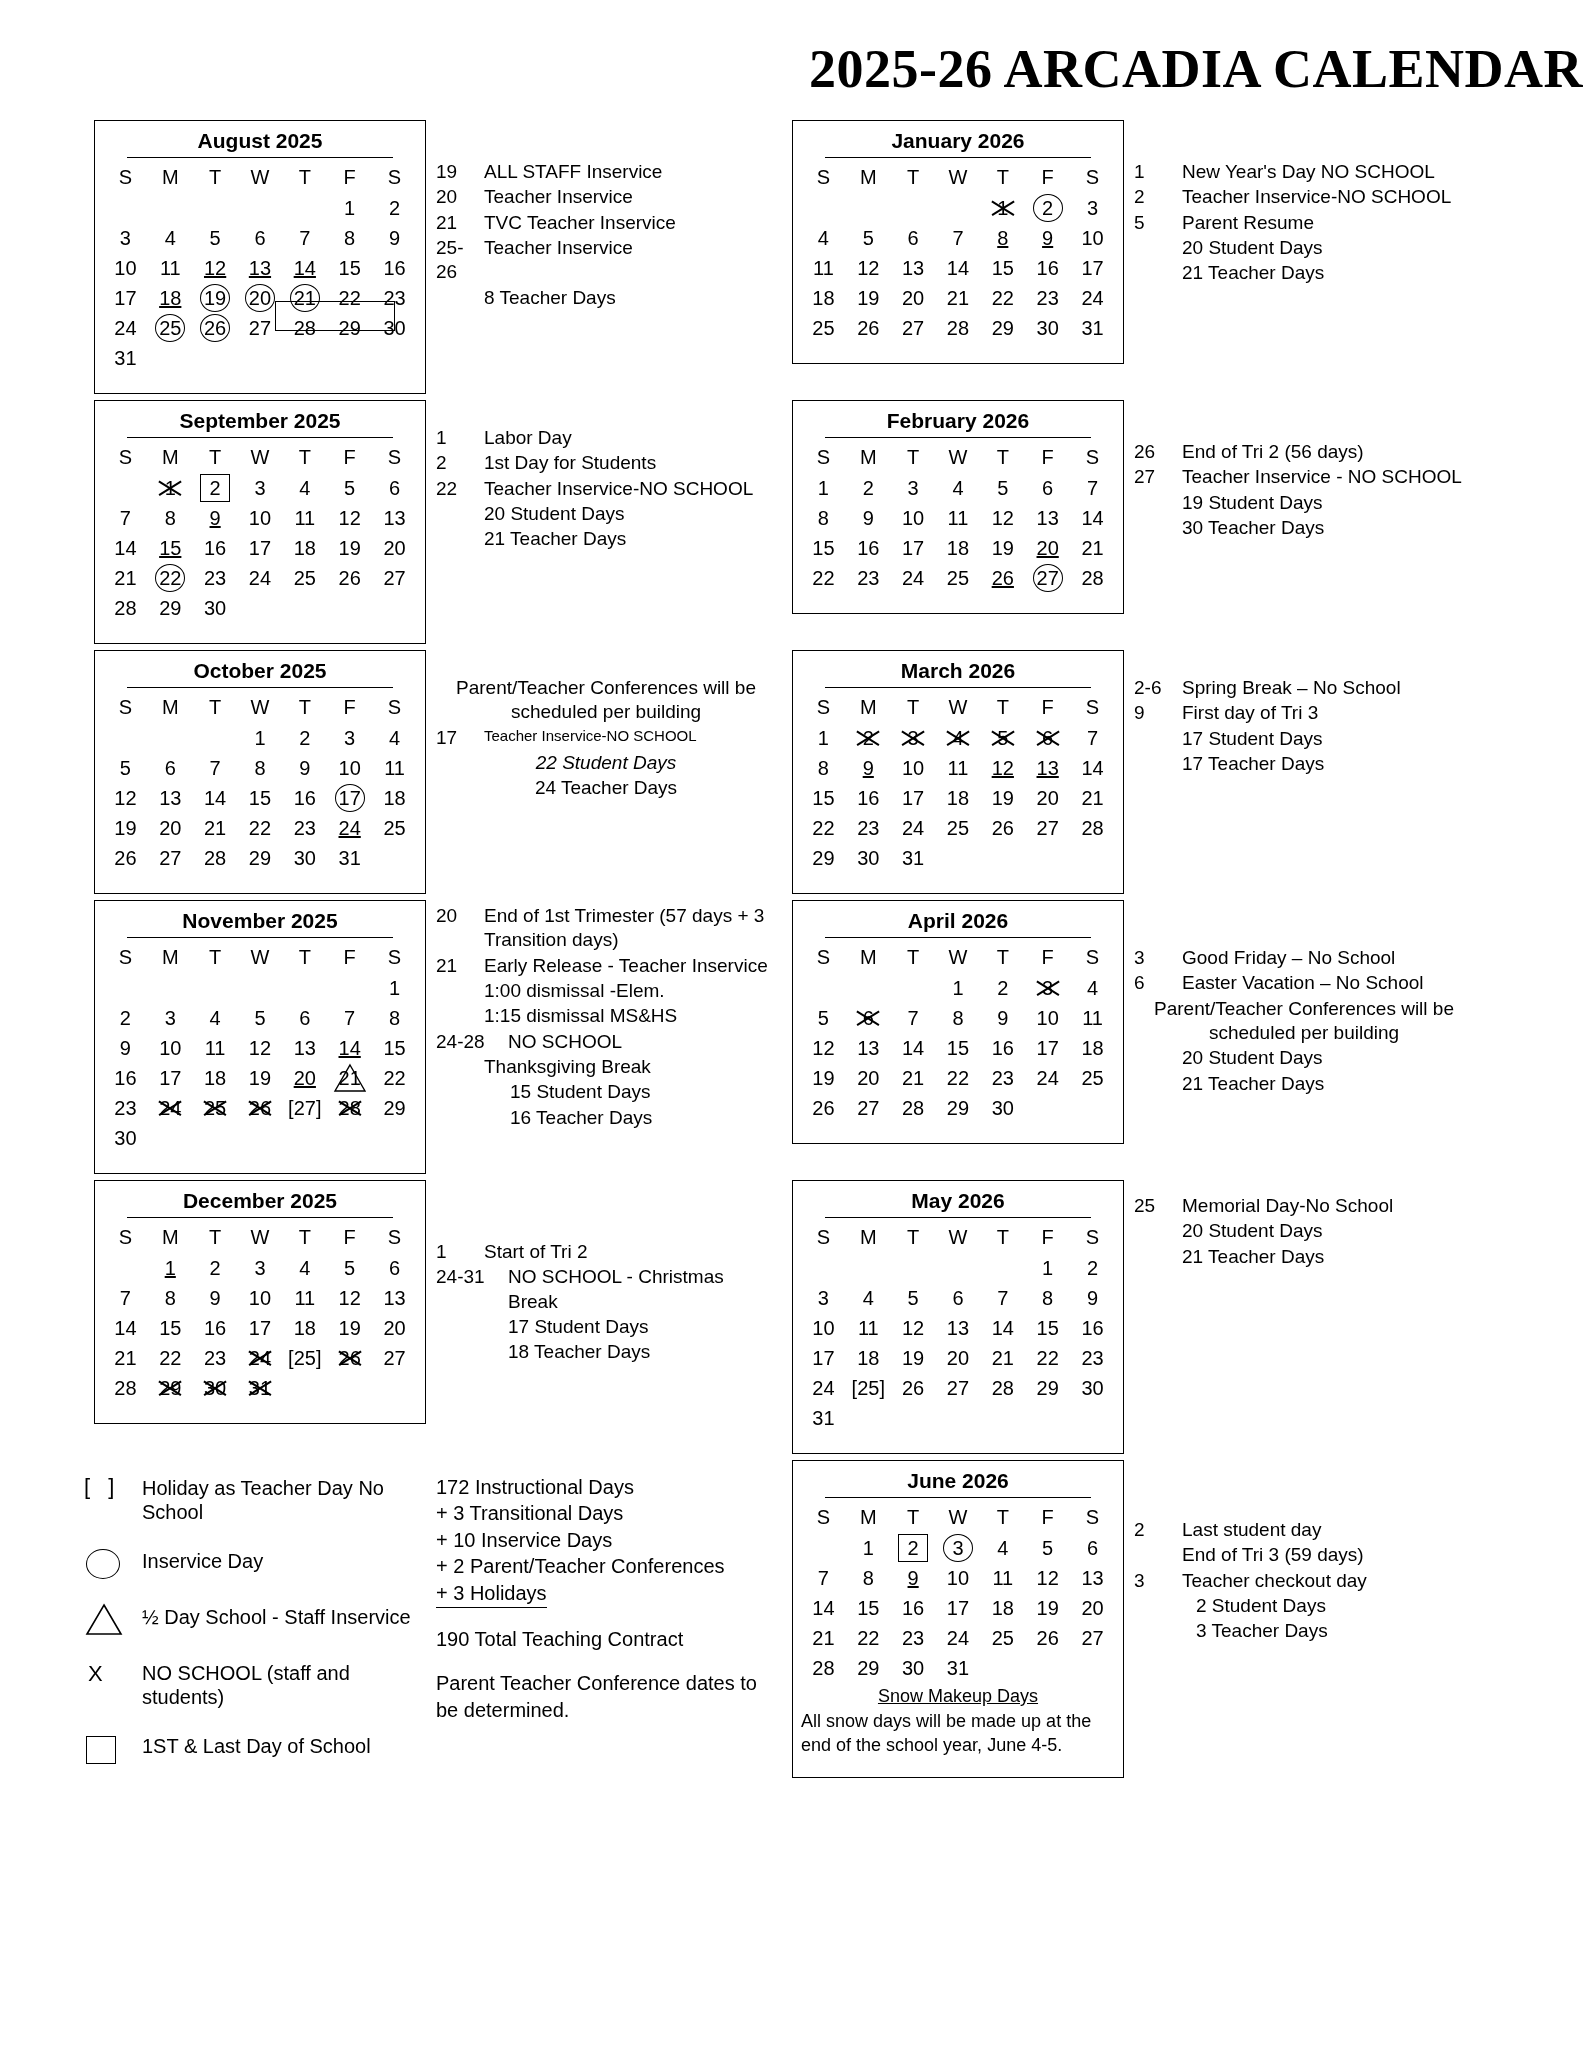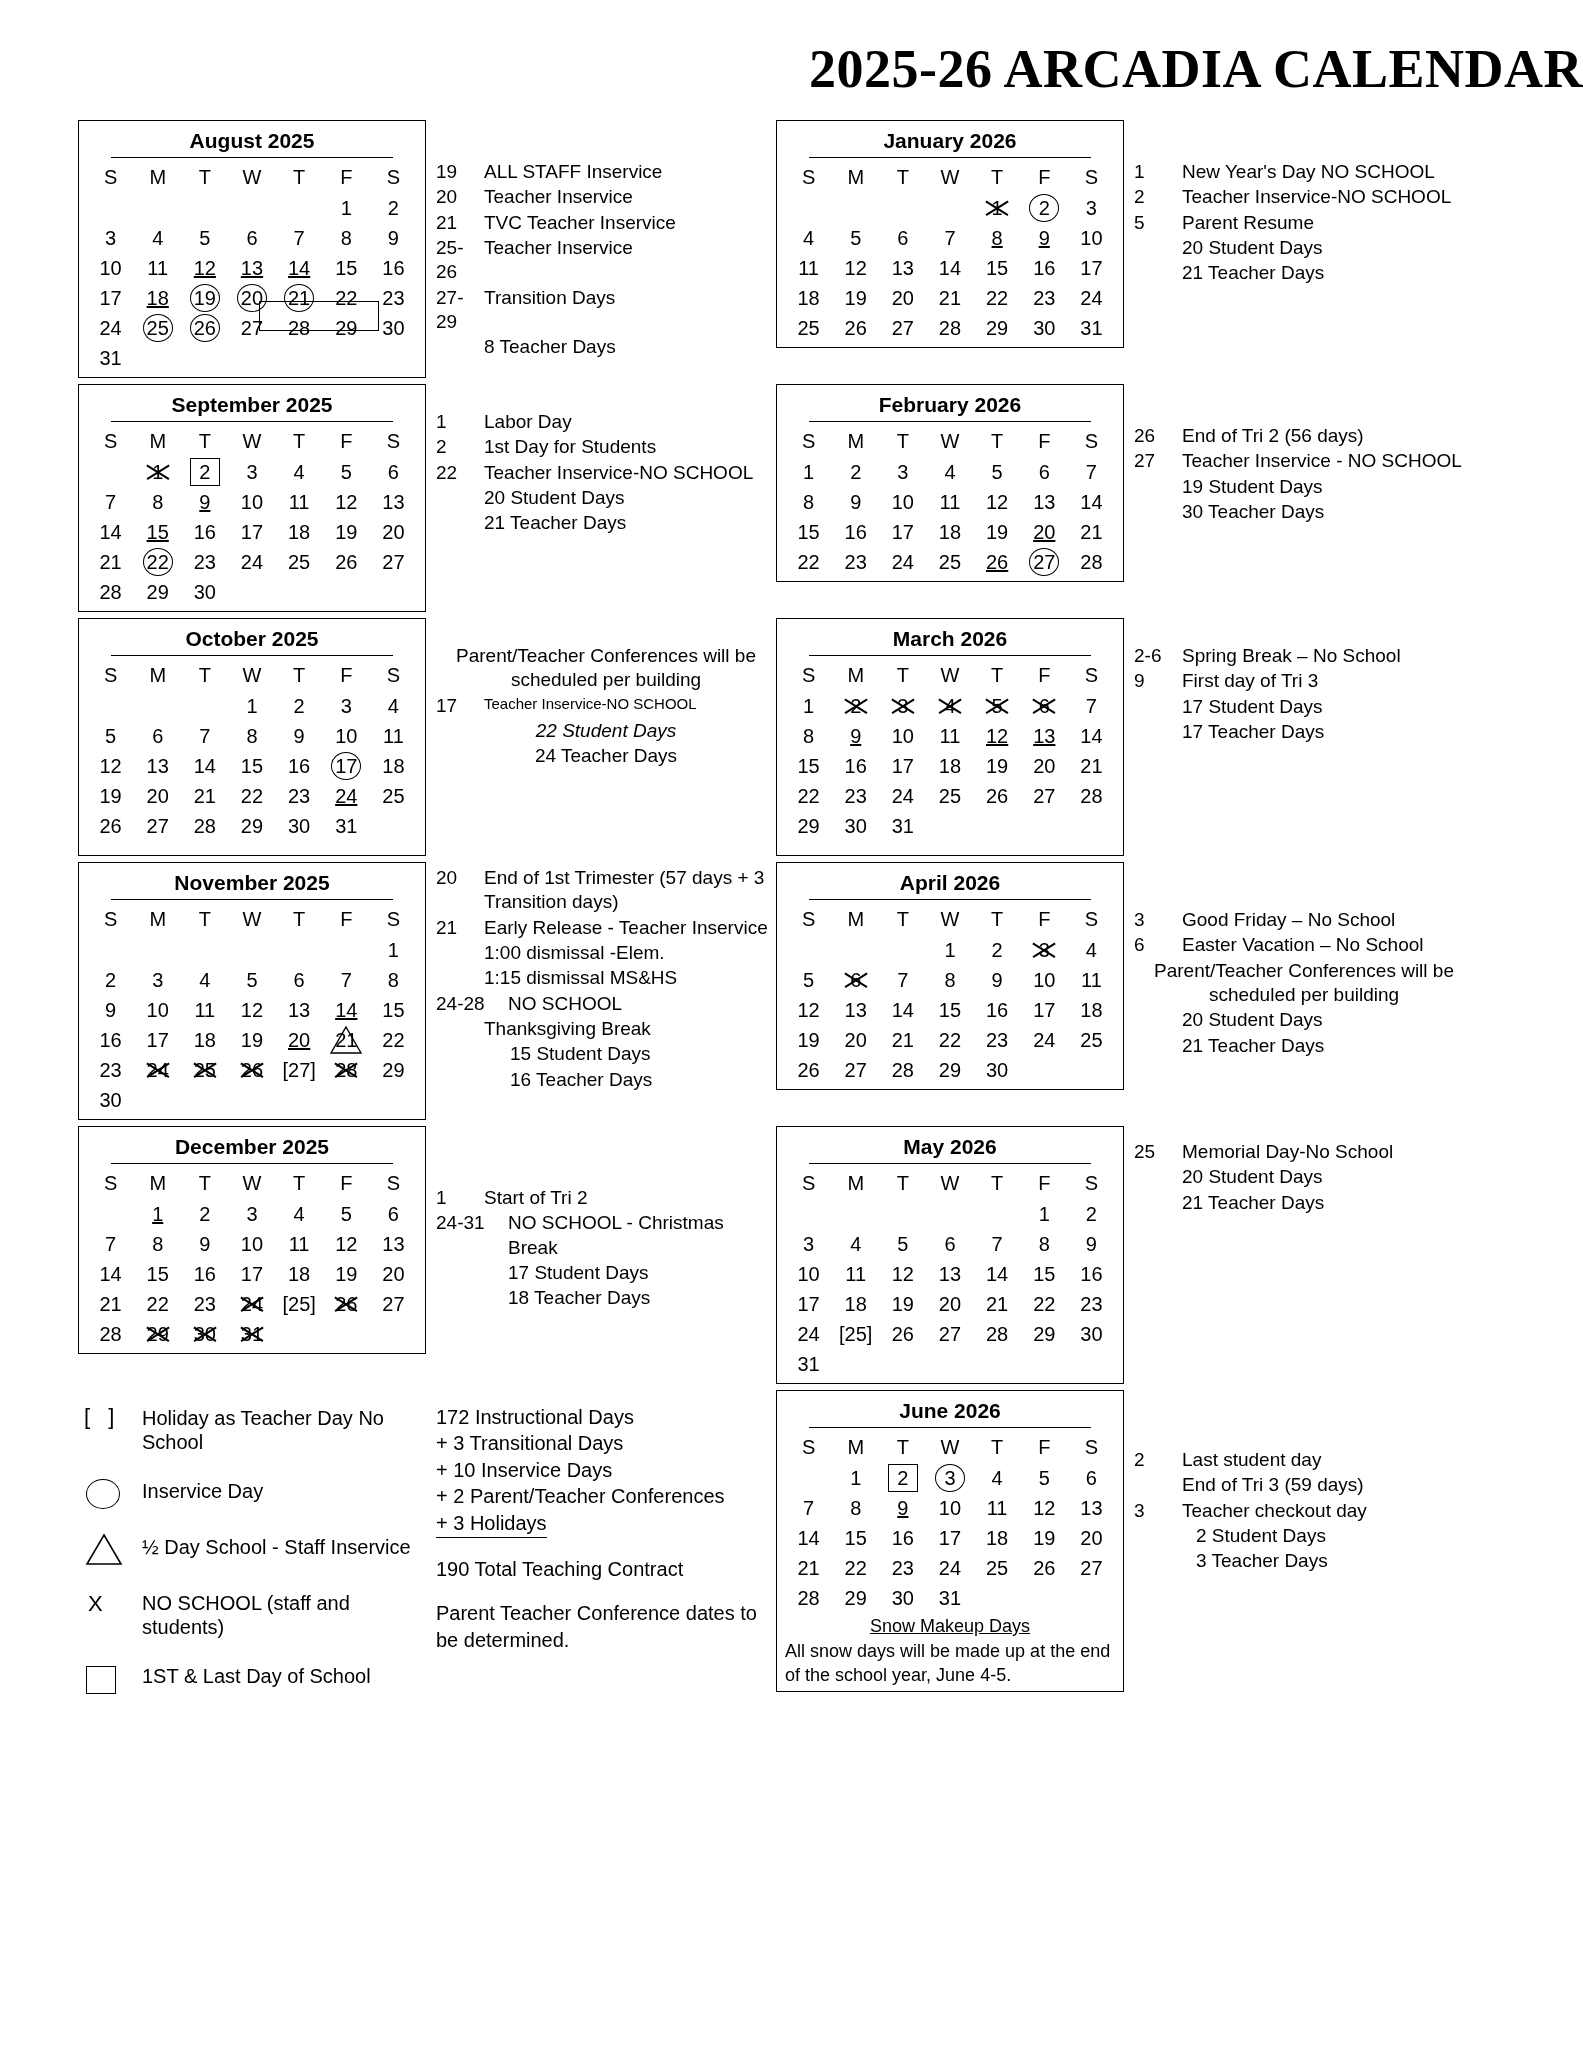--- a/index.html
+++ b/index.html
@@ -52,22 +52,23 @@
     padding-top: 40px;
     font-size: 19px;
     line-height: 1.28;
   }
   .col-notes.tight { padding-top: 26px; }
 
   
   .month {
     border: 1.5px solid #000;
     box-sizing: border-box;
-    padding: 6px 8px 4px 8px;
+    padding: 6px 8px 20px 8px;
     position: relative;
+    margin-left: 16px;
   }
   .month-name {
     text-align: center;
     font-weight: bold;
     font-size: 21px;
     padding-bottom: 4px;
     margin: 2px 24px 6px 24px;
     border-bottom: 1.5px solid #000;
   }
   table.cal {
@@ -298,24 +299,20 @@
             <span class="note-num">20</span>
             <span class="note-txt">Teacher Inservice</span>
           </div>
         <div class="note-line">
             <span class="note-num">21</span>
             <span class="note-txt">TVC Teacher Inservice</span>
           </div>
         <div class="note-line">
             <span class="note-num">25-26</span>
             <span class="note-txt">Teacher Inservice</span>
-          </div>
-        <div class="note-line">
-            <span class="note-num">27-29</span>
-            <span class="note-txt">Transition Days</span>
           </div>
         <div class="note-line note-indent">
             <span class="note-txt">8 Teacher Days</span>
           </div>
       </div>
 
       <div class="col-cal">
         <div class="month">
           <div class="month-name">January 2026</div>
           <table class="cal">

